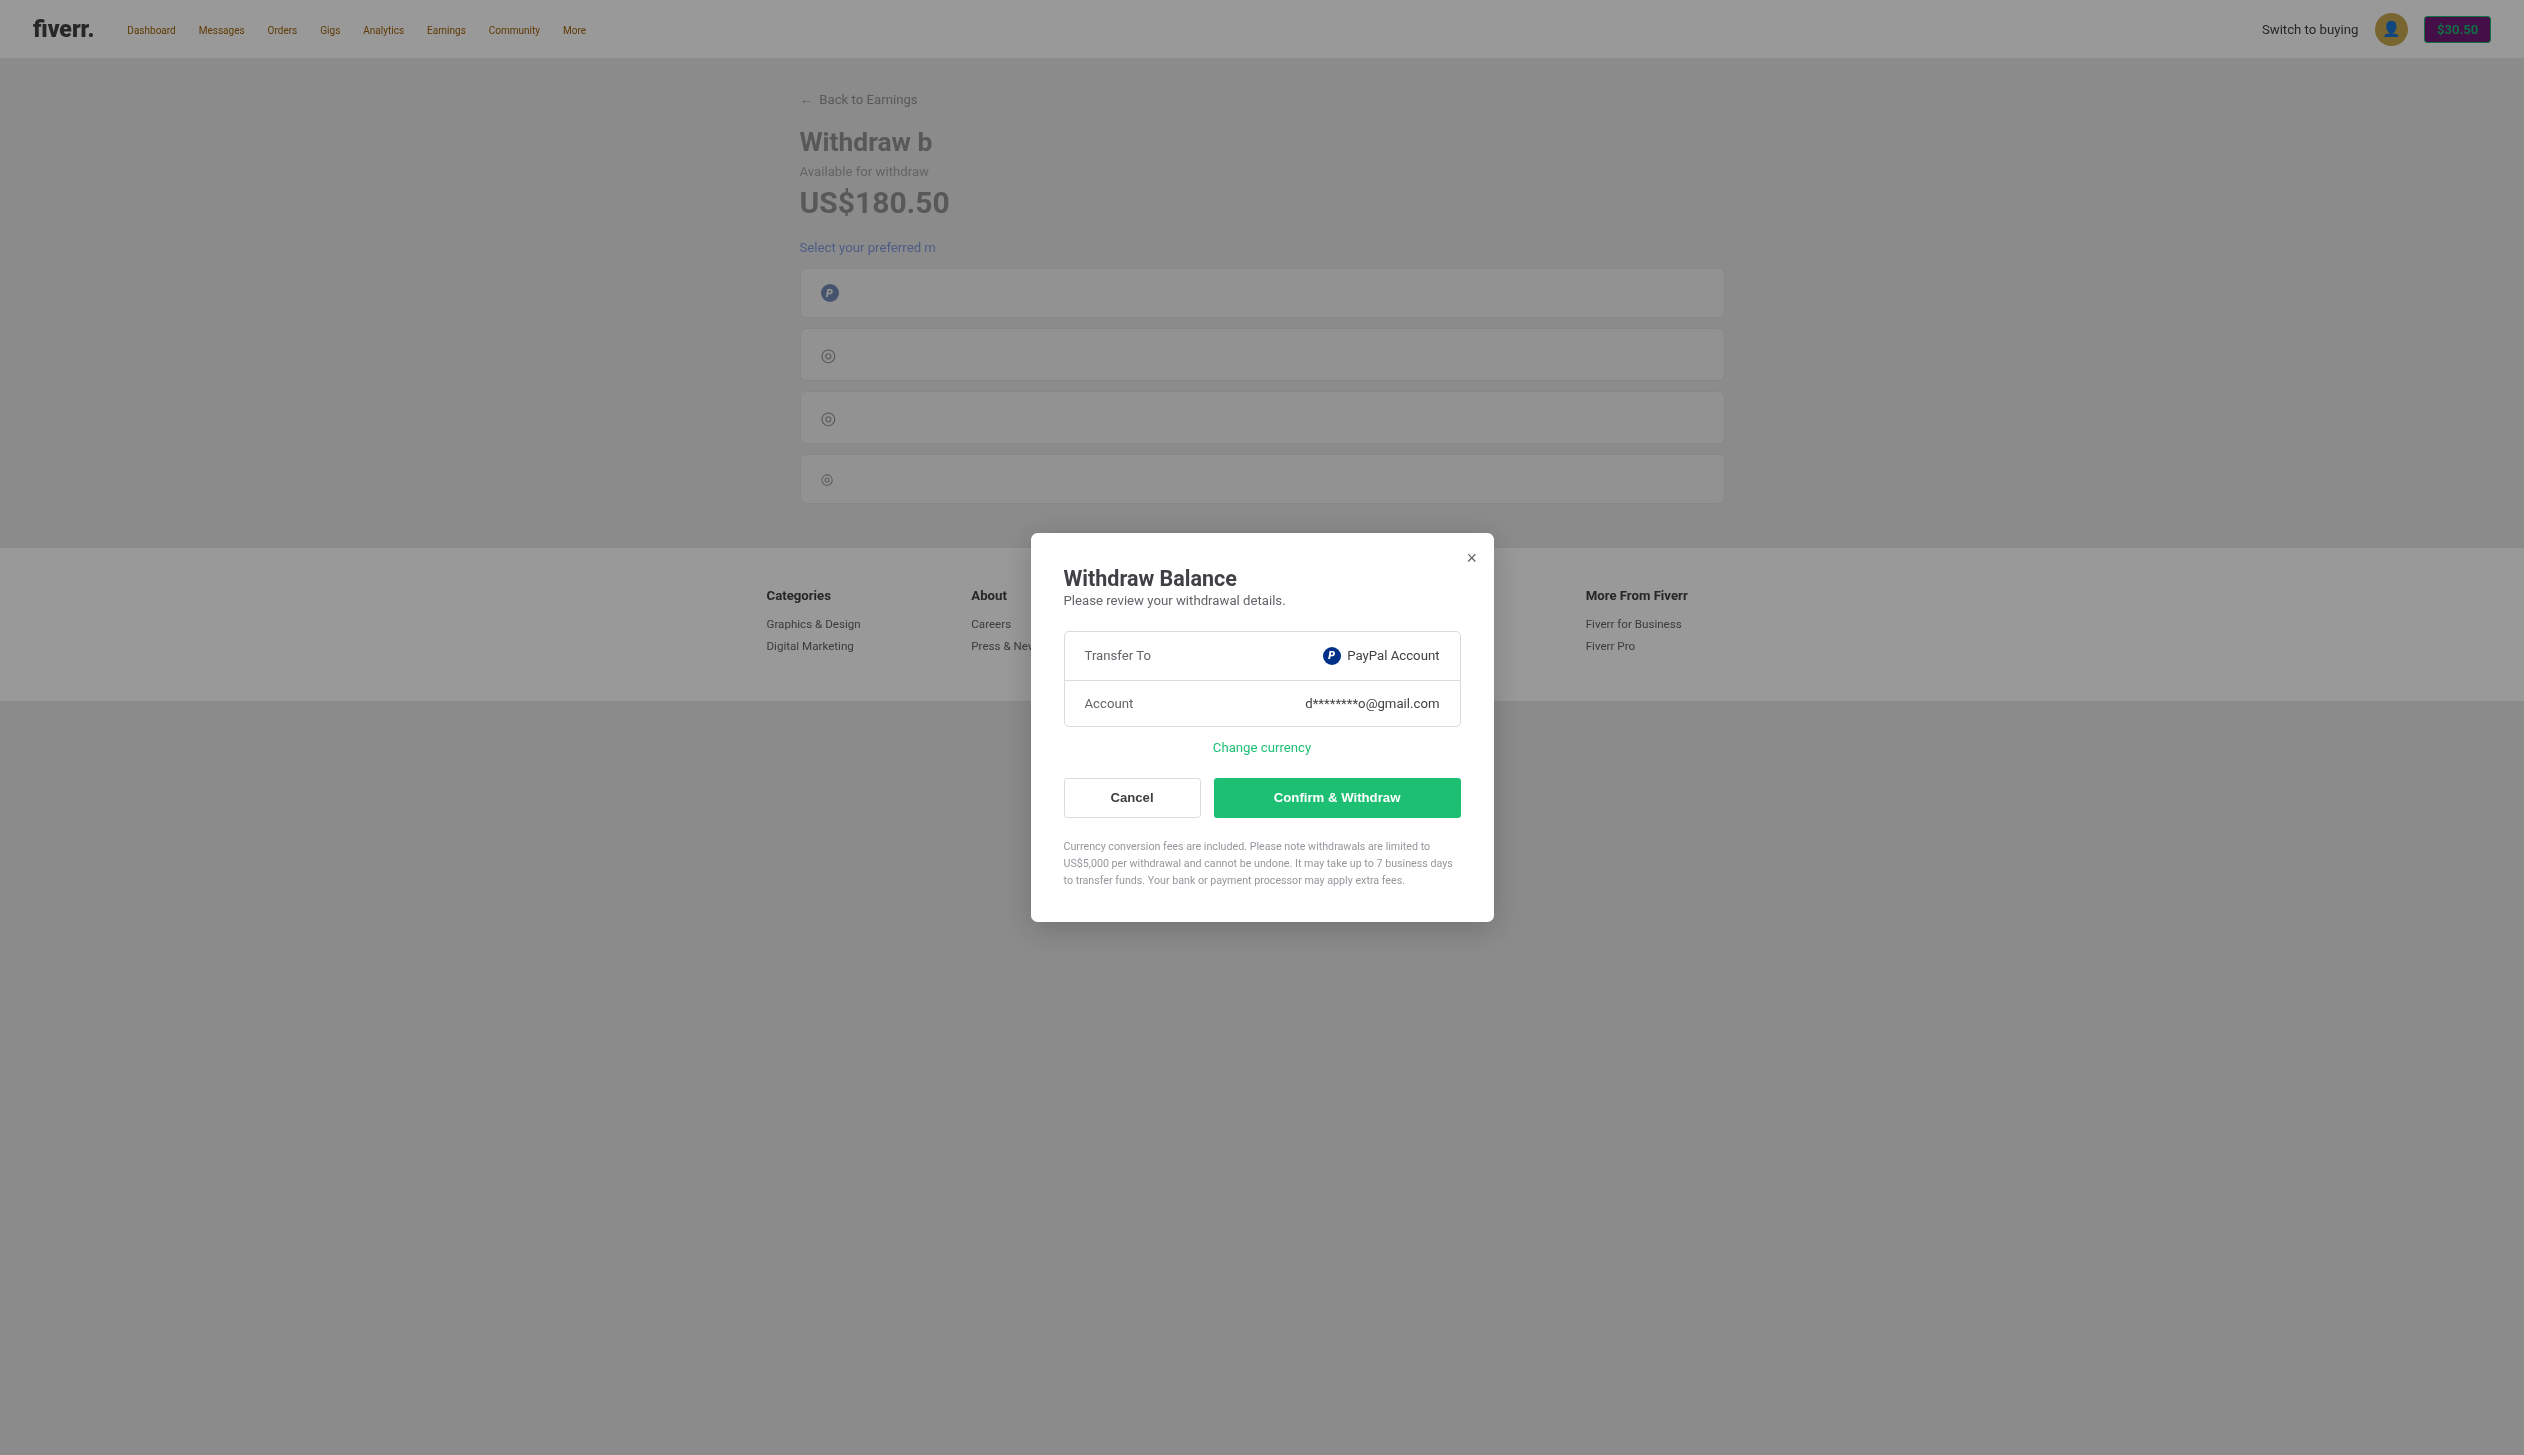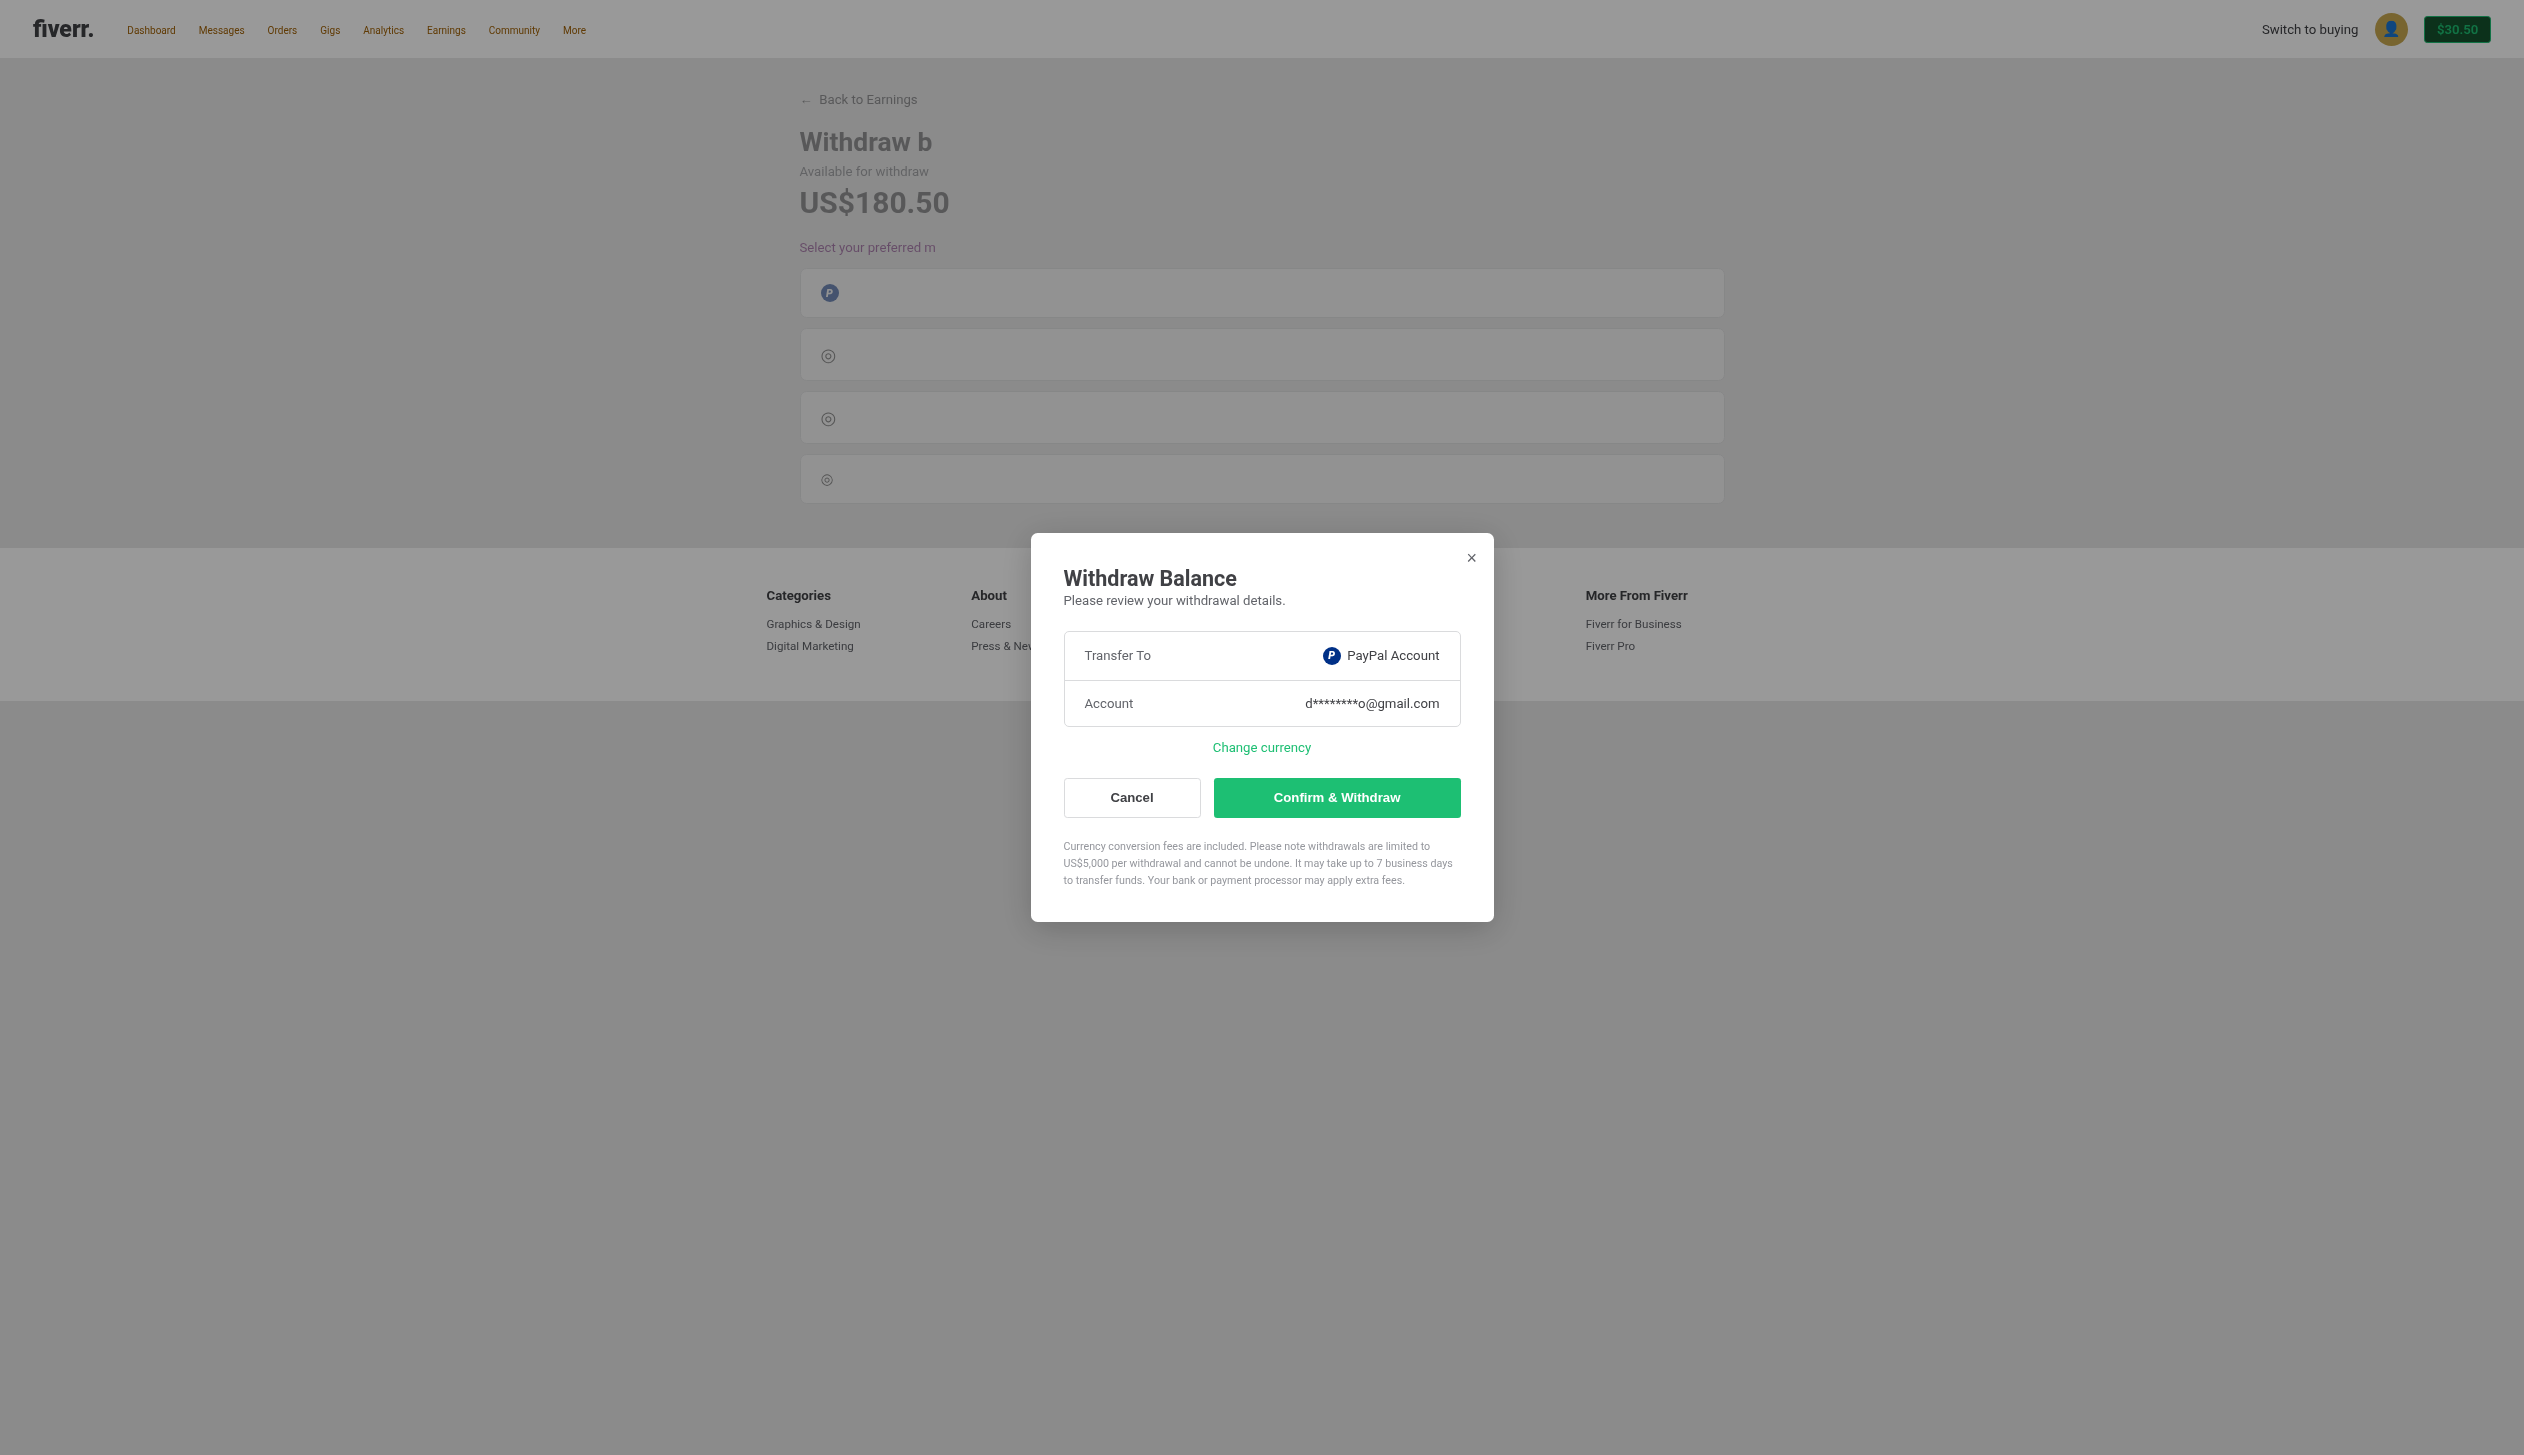--- a/index.html
+++ b/index.html
@@ -51,21 +51,21 @@
       border-radius: 50%;
       background: #c8a951;
       overflow: hidden;
       display: flex;
       align-items: center;
       justify-content: center;
       color: #fff;
       font-size: 15px;
     }
     .balance-badge {
-      background: #14532d;
+      background: #701a75;
       border: 1.7px solid #1dbf73;
       color: #1dbf73;
       padding: 5px 11.6px;
       border-radius: 3.3px;
       font-size: 13.2px;
       font-weight: 600;
     }
 
     
     .page-bg {
@@ -100,21 +100,21 @@
       margin-bottom: 6.6px;
     }
     .balance-amount {
       font-size: 30px;
       font-weight: 700;
       color: #404145;
       margin-bottom: 20px;
     }
     .select-method-label {
       font-size: 13.2px;
-      color: #701a75;
+      color: #1d4ed8;
       margin-bottom: 13.2px;
     }
     .method-option {
       border: 0.8px solid #dadbdd;
       border-radius: 6.6px;
       padding: 15px 20px;
       margin-bottom: 10px;
       background: #fff;
       display: flex;
       align-items: center;

